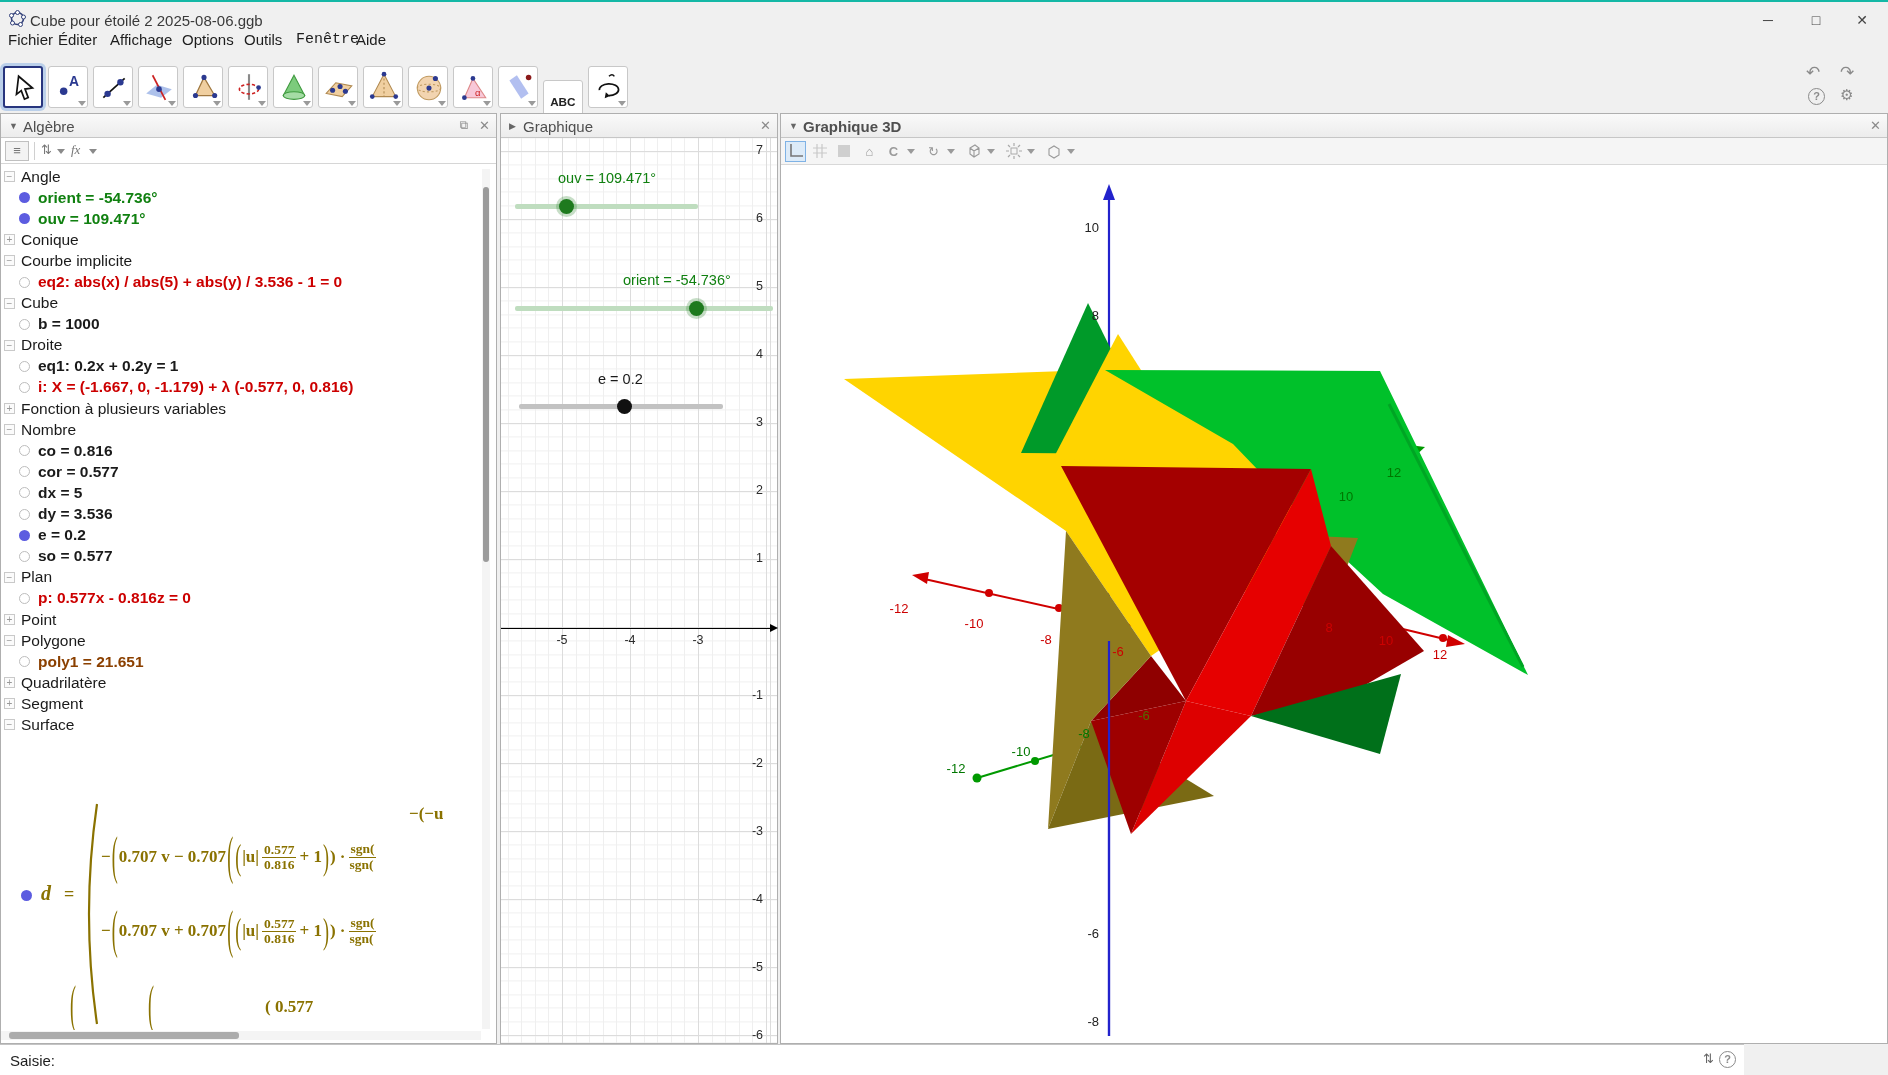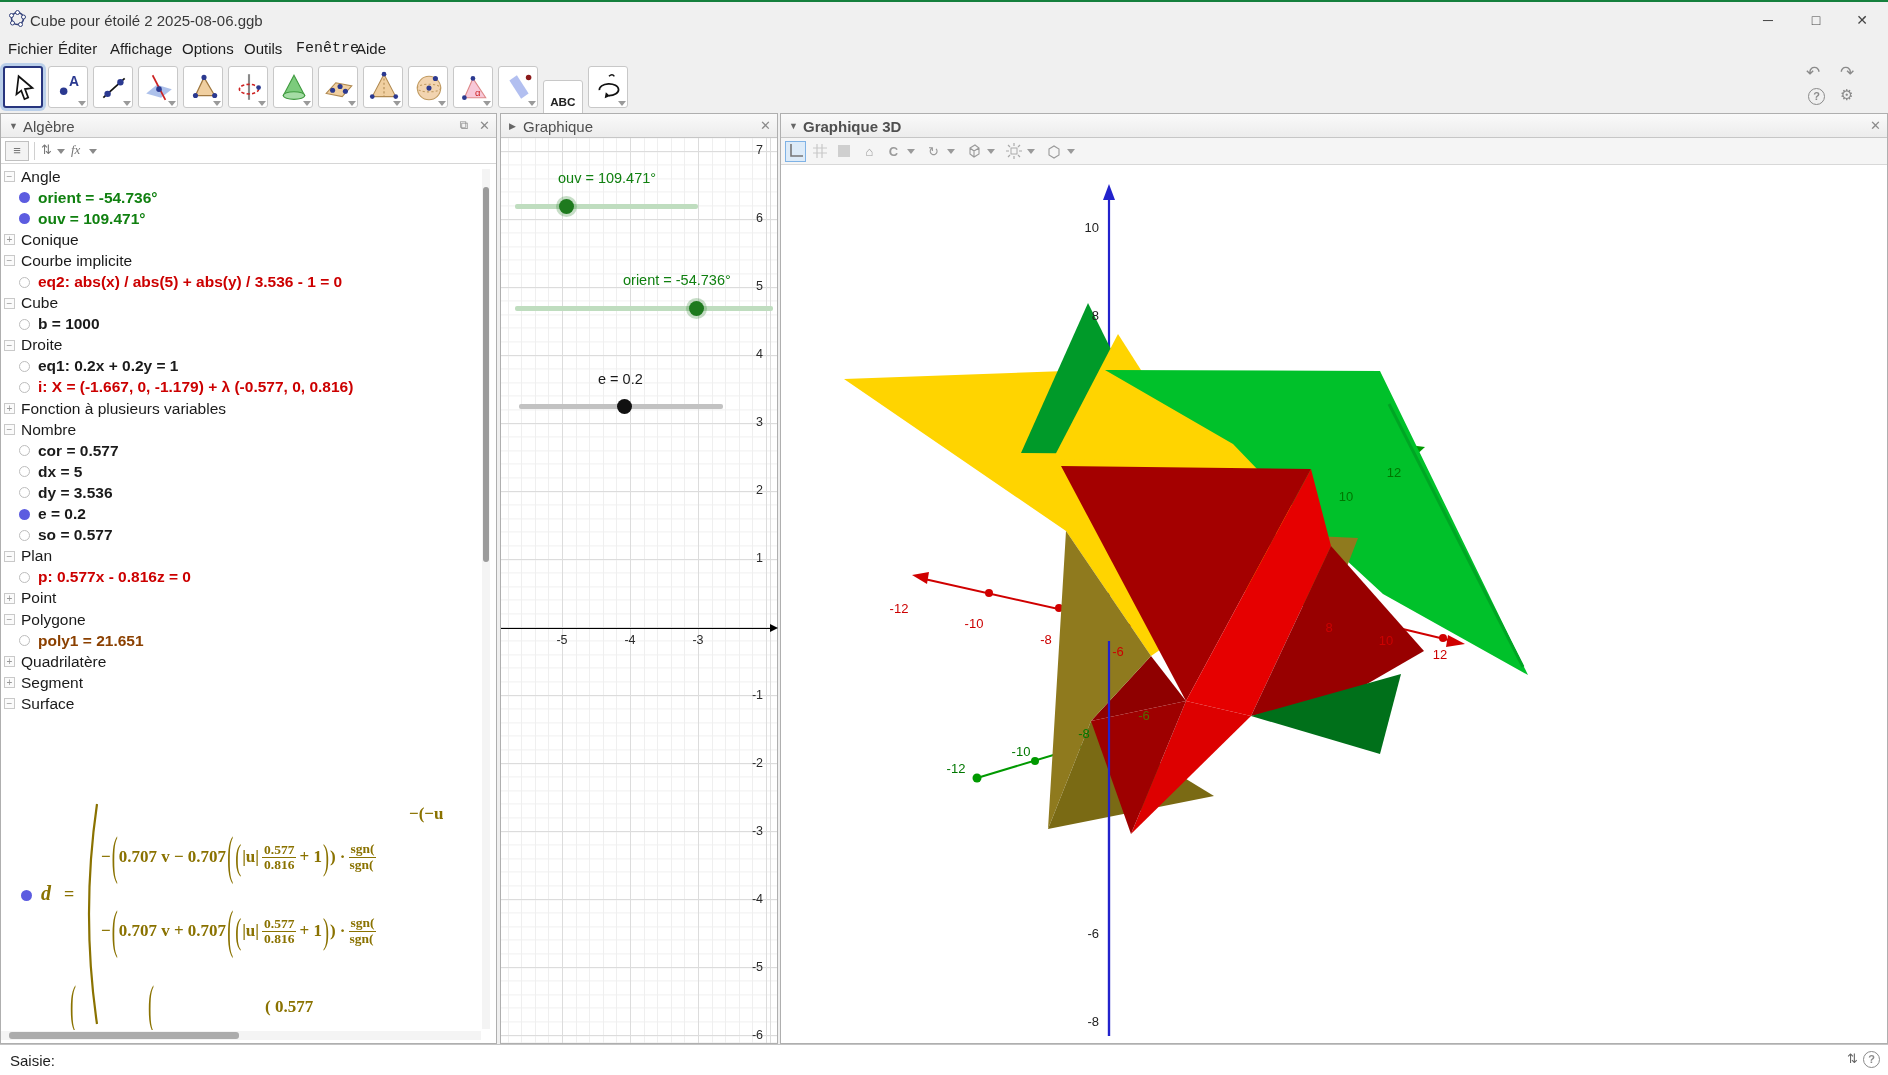--- a/index.html
+++ b/index.html
@@ -2,25 +2,25 @@
 <html><head>
 <meta charset="utf-8">
 <style>
   * { margin:0; padding:0; box-sizing:border-box; }
   html,body { width:1888px; height:1075px; overflow:hidden; background:#F0F0F0;
               font-family:"Liberation Sans", sans-serif; color:#222; }
   .abs { position:absolute; }
 
   
   #titlebar { position:absolute; left:0; top:0; width:1888px; height:36px; background:#F0F0F0;
-              border-top:2px solid #15803d; }
+              border-top:2px solid #14b8a6; }
   #title-text { position:absolute; left:30px; top:10px; font-size:15px; color:#3a3a3a; }
   .winbtn { position:absolute; top:6px; width:40px; height:24px; text-align:center; line-height:24px;
             font-size:14px; color:#444; }
-  #menubar { position:absolute; left:0; top:36px; width:1888px; height:24px; }
+  #menubar { position:absolute; left:0; top:27px; width:1888px; height:24px; }
   .menu-item { position:absolute; top:3px; font-size:15px; color:#1d1d1d; padding:1px 4px; }
 
   
   #toolbar { position:absolute; left:0; top:60px; width:1888px; height:53px; }
   .tool { position:absolute; top:6px; width:40px; height:42px; background:#fff; border:1px solid #C8C8C8;
           border-radius:3px; }
   .tool.selected { border:2px solid #27357E; box-shadow:0 0 0 3px #BBD0EA; }
   .tool .dd { position:absolute; right:1px; bottom:1px; width:0; height:0;
               border-left:4px solid transparent; border-right:4px solid transparent; border-top:5px solid #9a9a9a; }
   .tool svg { position:absolute; left:4px; top:4px; }
@@ -104,21 +104,21 @@
                  border-bottom:1px solid #D8D8D8; }
   .t3 { position:absolute; top:3px; width:21px; height:21px; border:1px solid transparent; color:#9a9a9a;
         font-size:13px; text-align:center; line-height:20px; }
   .t3.sel { background:#DDEBF8; border-color:#7FB2E5; color:#777; }
   .t3dd { position:absolute;  top:11px; width:0; height:0; border-left:4px solid transparent;
           border-right:4px solid transparent; border-top:5px solid #9a9a9a; }
   #g3d svg.scene { position:absolute; left:0; top:0; }
   #g3d .phead .ptitle { font-weight:bold; }
 
   
-  #statusbar { position:absolute; left:0; top:1044px; width:1888px; height:31px; background:#fff;
+  #statusbar { position:absolute; left:0; top:1044px; width:1744px; height:31px; background:#fff;
                border-top:1px solid #C4C4C4; }
   #saisie-label { position:absolute; left:10px; top:7px; font-size:15px; color:#1d1d1d; }
   #saisie-input { position:absolute; left:62px; top:4px; width:1770px; height:22px; border:none; outline:none;
                   font-size:15px; background:transparent; }
   #sb-spin { position:absolute; right:30px; top:6px; font-size:13px; color:#666; }
 </style>
 </head>
 <body>
 
 <div id="titlebar">
@@ -324,20 +324,24 @@
         <span class="dot hollow"></span>
         <span class="ilabel" style="color: rgb(204, 0, 0);">i: X = (-1.667, 0, -1.179) + λ (-0.577, 0, 0.816)</span>
       </div>
     <div class="trow">
         <span class="exp">+</span>
         <span class="glabel">Fonction à plusieurs variables</span>
       </div>
     <div class="trow">
         <span class="exp">−</span>
         <span class="glabel">Nombre</span>
+      </div>
+    <div class="trow">
+        <span class="dot hollow"></span>
+        <span class="ilabel" style="color: rgb(26, 26, 26);">co = 0.816</span>
       </div>
     <div class="trow">
         <span class="dot hollow"></span>
         <span class="ilabel" style="color: rgb(26, 26, 26);">cor = 0.577</span>
       </div>
     <div class="trow">
         <span class="dot hollow"></span>
         <span class="ilabel" style="color: rgb(26, 26, 26);">dx = 5</span>
       </div>
     <div class="trow">

